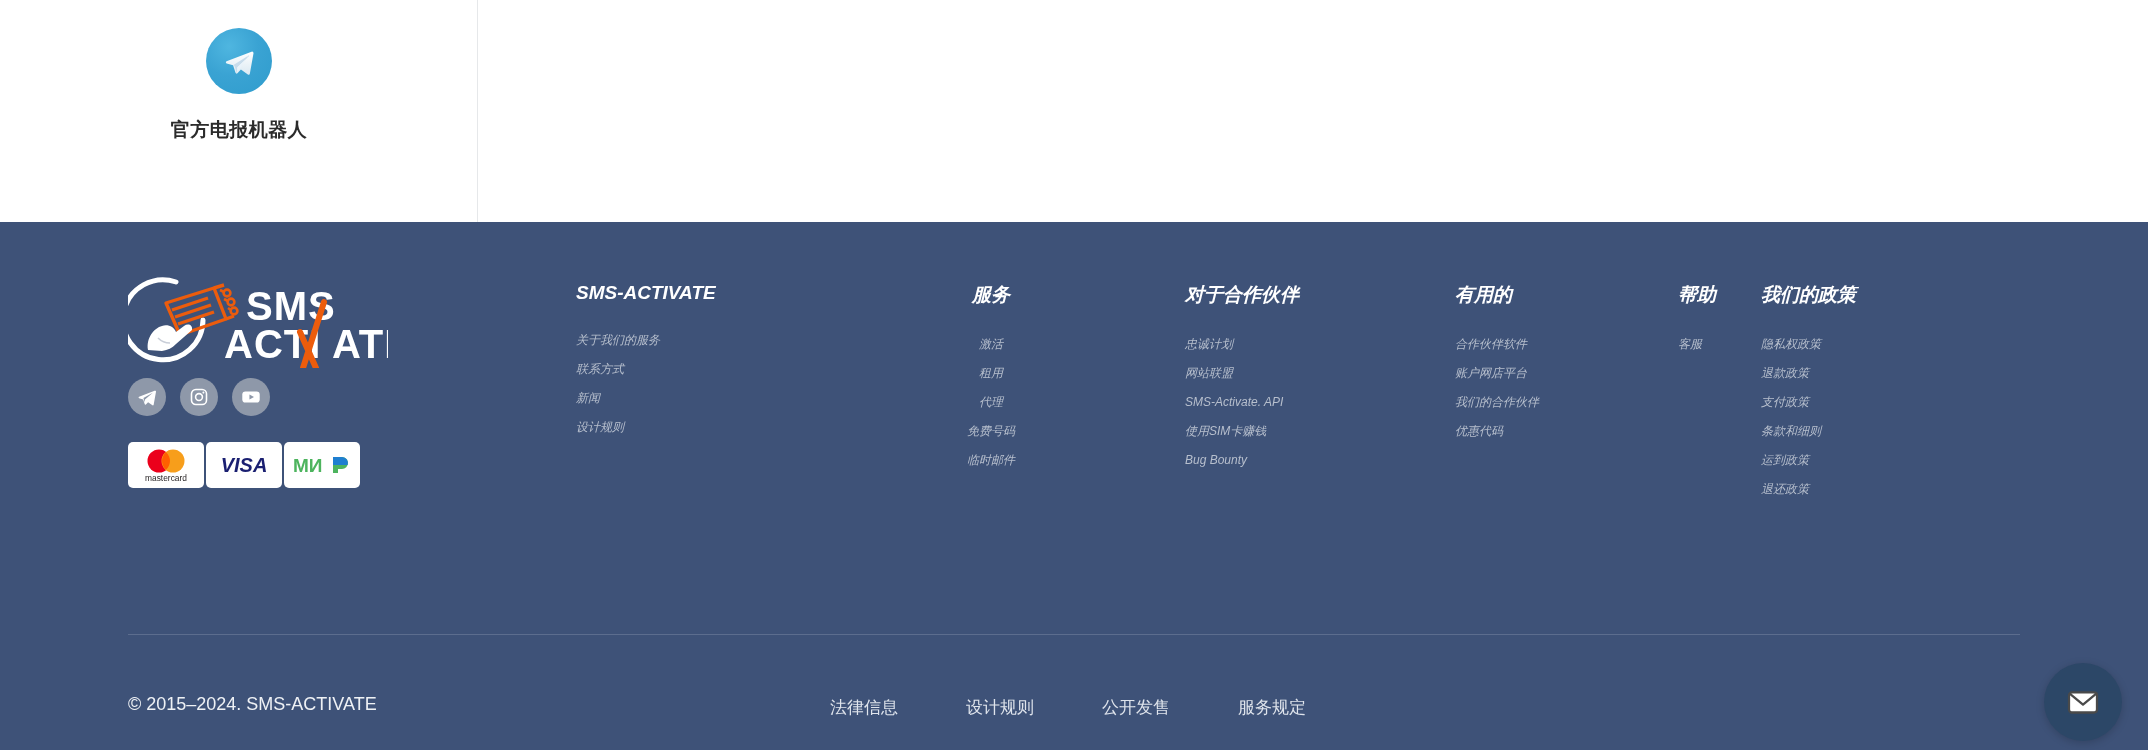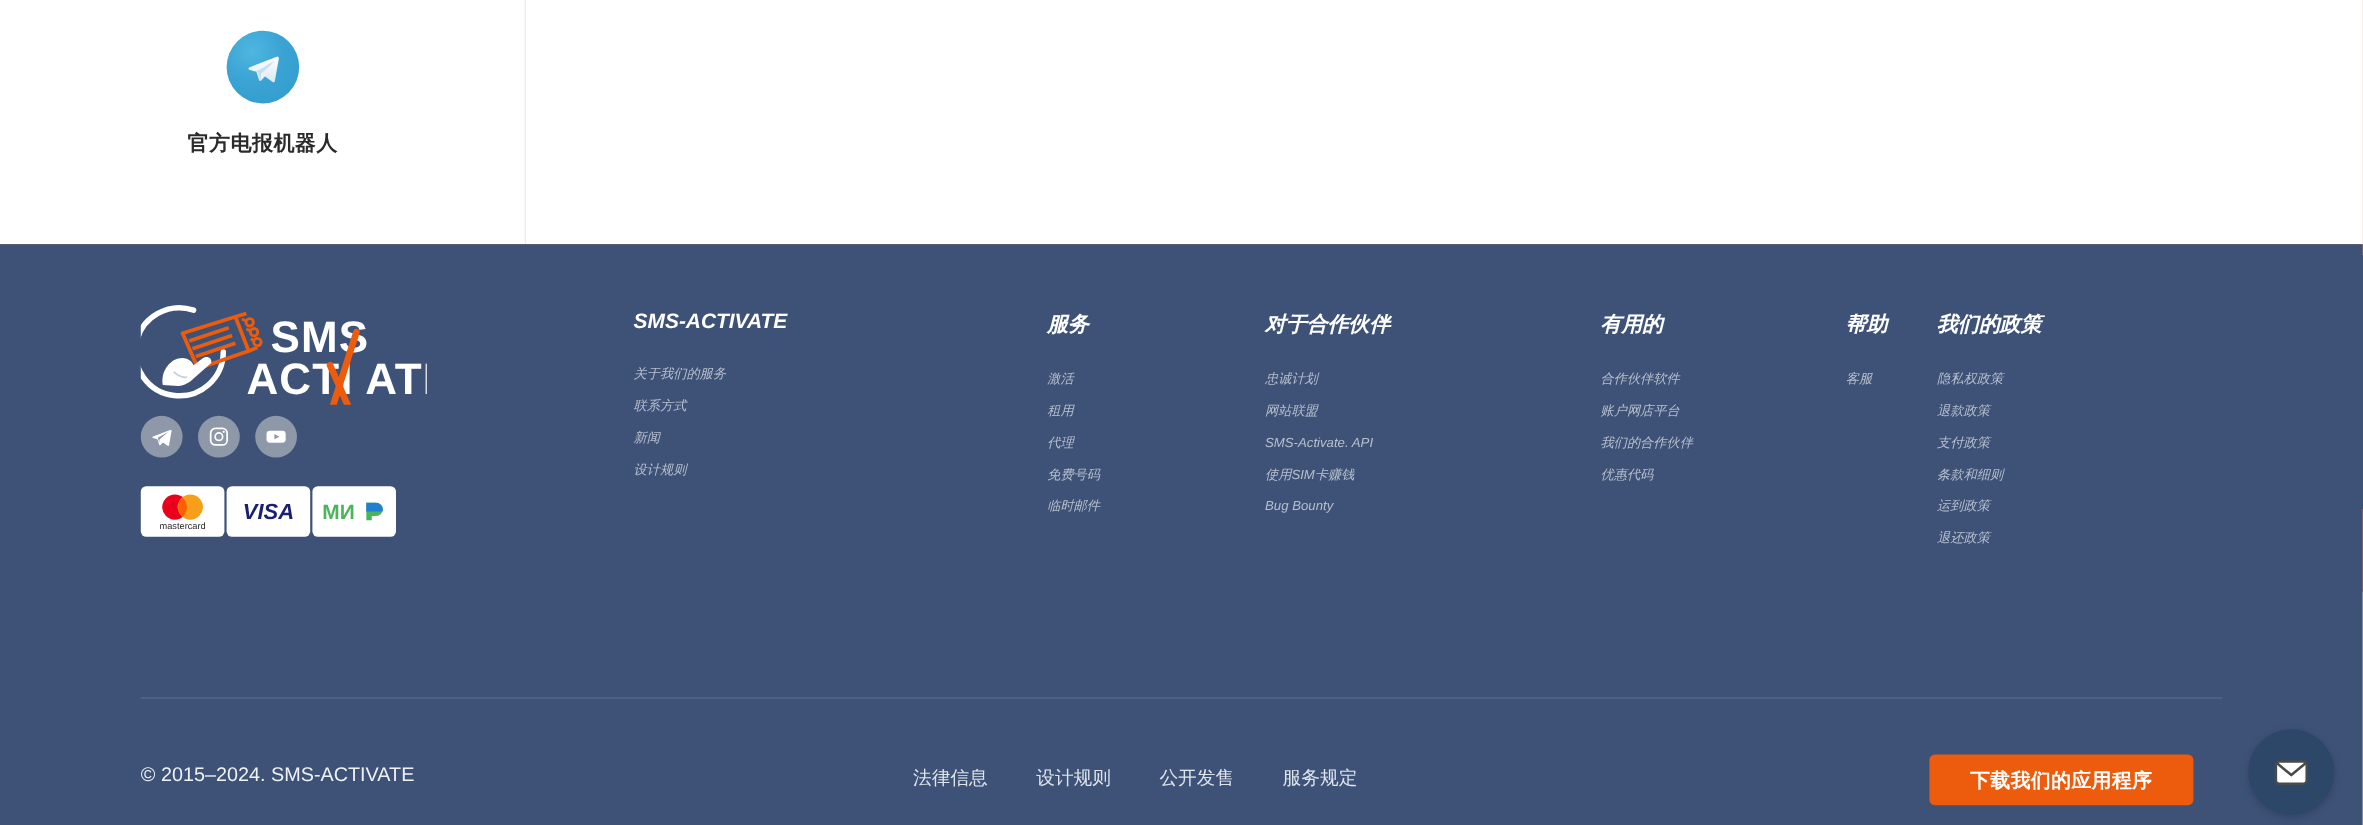--- a/index.html
+++ b/index.html
@@ -93,21 +93,21 @@
   
   .bottom-bar {
     position: absolute; left: 0; top: 412px; width: 2148px; height: 116px;
   }
   .copyright {
     position: absolute; left: 128px; top: 60px;
     font-size: 18px; color: #eef1f5; white-space: nowrap;
   }
   .bottom-links {
     position: absolute; left: 830px; top: 62px;
-    display: flex; gap: 44px;
+    display: flex; gap: 68px;
   }
   .bottom-links a {
     font-size: 17px; color: #dfe4ec; text-decoration: none; white-space: nowrap; cursor: pointer;
   }
   .download-btn {
     position: absolute; left: 1754px; top: 52px;
     width: 240px; height: 46px; border-radius: 5px;
     background: #ec5c0c; border: none;
     color: #ffffff; font-size: 18px; font-weight: 700;
     font-family: "Liberation Sans", "DejaVu Sans", sans-serif;
@@ -235,30 +235,30 @@
       <div class="columns">
 
         <div class="col" style="left:0px;">
           <div class="col-title">SMS-ACTIVATE</div>
           <a class="col-link">关于我们的服务</a>
           <a class="col-link">联系方式</a>
           <a class="col-link">新闻</a>
           <a class="col-link">设计规则</a>
         </div>
 
-        <div class="col" style="left:376px;">
+        <div class="col" style="left:391px;text-align:center;">
           <div class="col-title">服务</div>
           <a class="col-link">激活</a>
           <a class="col-link">租用</a>
           <a class="col-link">代理</a>
           <a class="col-link">免费号码</a>
           <a class="col-link">临时邮件</a>
         </div>
 
-        <div class="col" style="left:574px;">
+        <div class="col" style="left:609px;">
           <div class="col-title">对于合作伙伴</div>
           <a class="col-link">忠诚计划</a>
           <a class="col-link">网站联盟</a>
           <a class="col-link">SMS-Activate. API</a>
           <a class="col-link">使用SIM卡赚钱</a>
           <a class="col-link">Bug Bounty</a>
         </div>
 
         <div class="col" style="left:879px;">
           <div class="col-title">有用的</div>
@@ -289,21 +289,20 @@
       <div class="bottom-bar">
         <div class="copyright">© 2015–2024. SMS-ACTIVATE</div>
 
         <div class="bottom-links">
           <a>法律信息</a>
           <a>设计规则</a>
           <a>公开发售</a>
           <a>服务规定</a>
         </div>
 
-        <button class="download-btn">下载我们的应用程序</button>
       </div>
 
     </div>
   </div>
 
   <div class="chat-fab">
     <span>
       <svg width="42" height="42" viewBox="0 0 48 48">
         <rect x="8" y="13" width="32" height="23" rx="3.4" fill="#ffffff" stroke="#4a4a4a" stroke-width="2.6"></rect>
         <path d="M9.5 15 L24 27 L38.5 15" fill="none" stroke="#4a4a4a" stroke-width="2.6" stroke-linecap="round" stroke-linejoin="round"></path>

